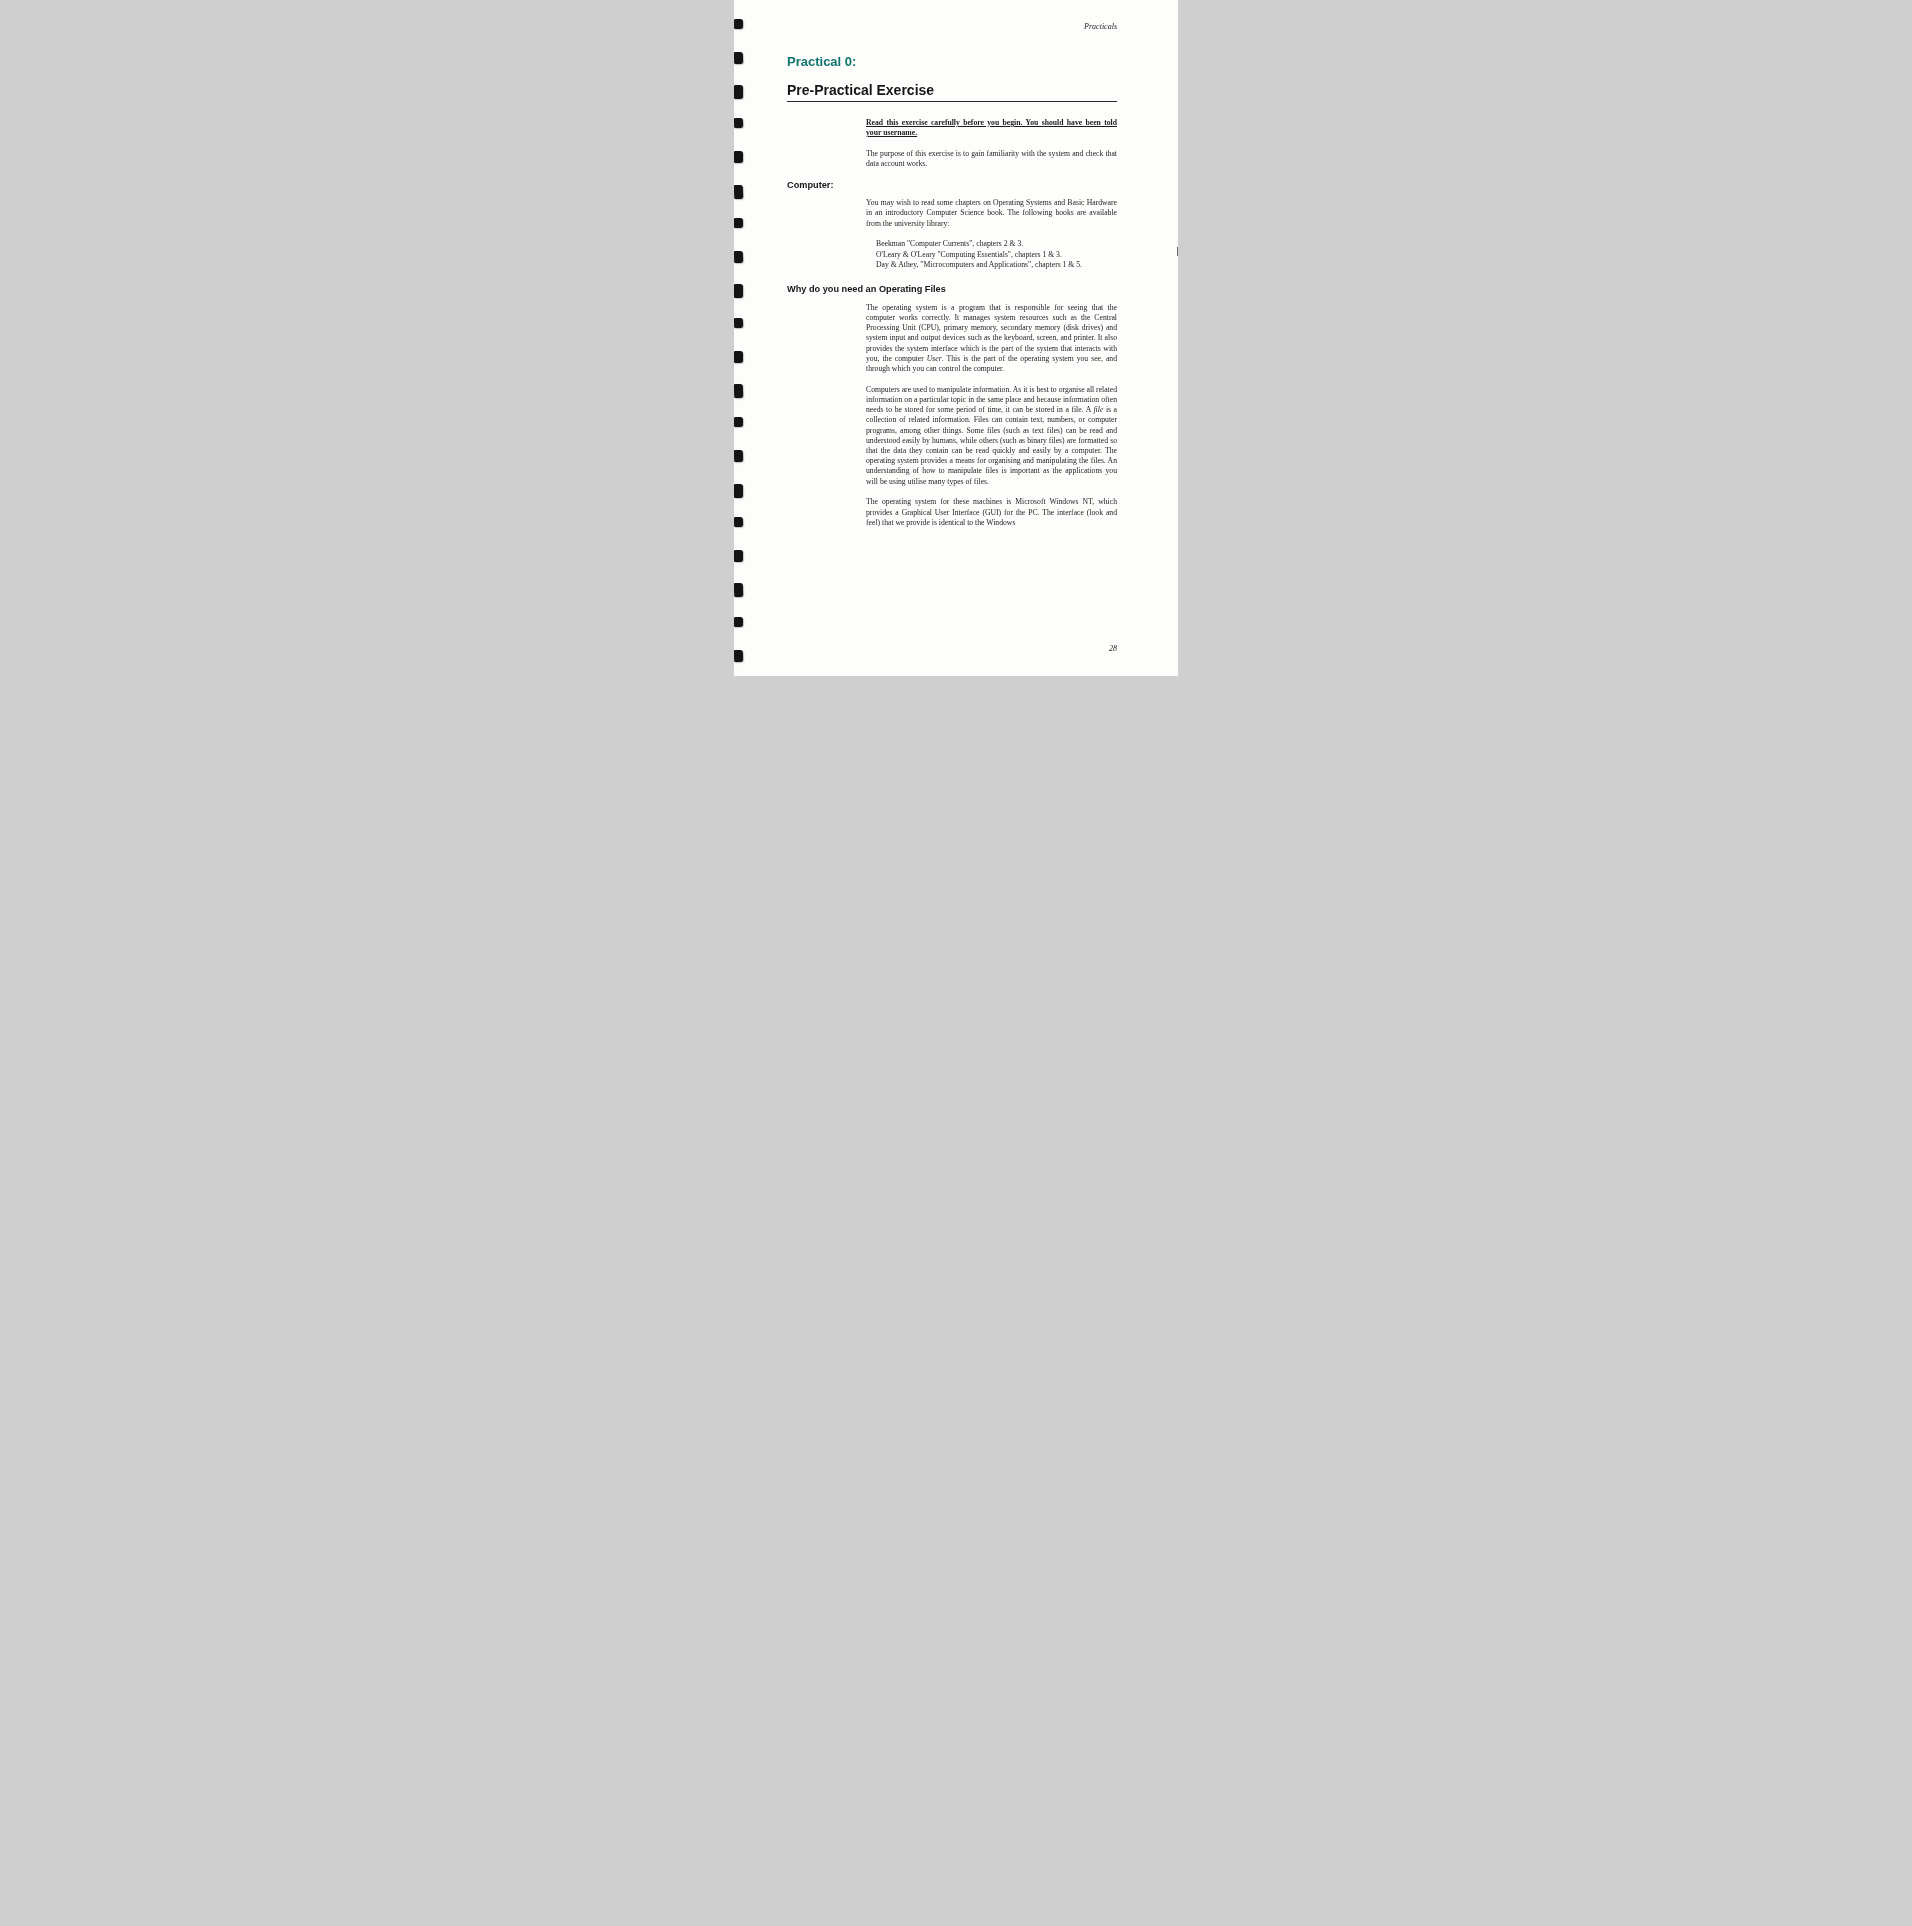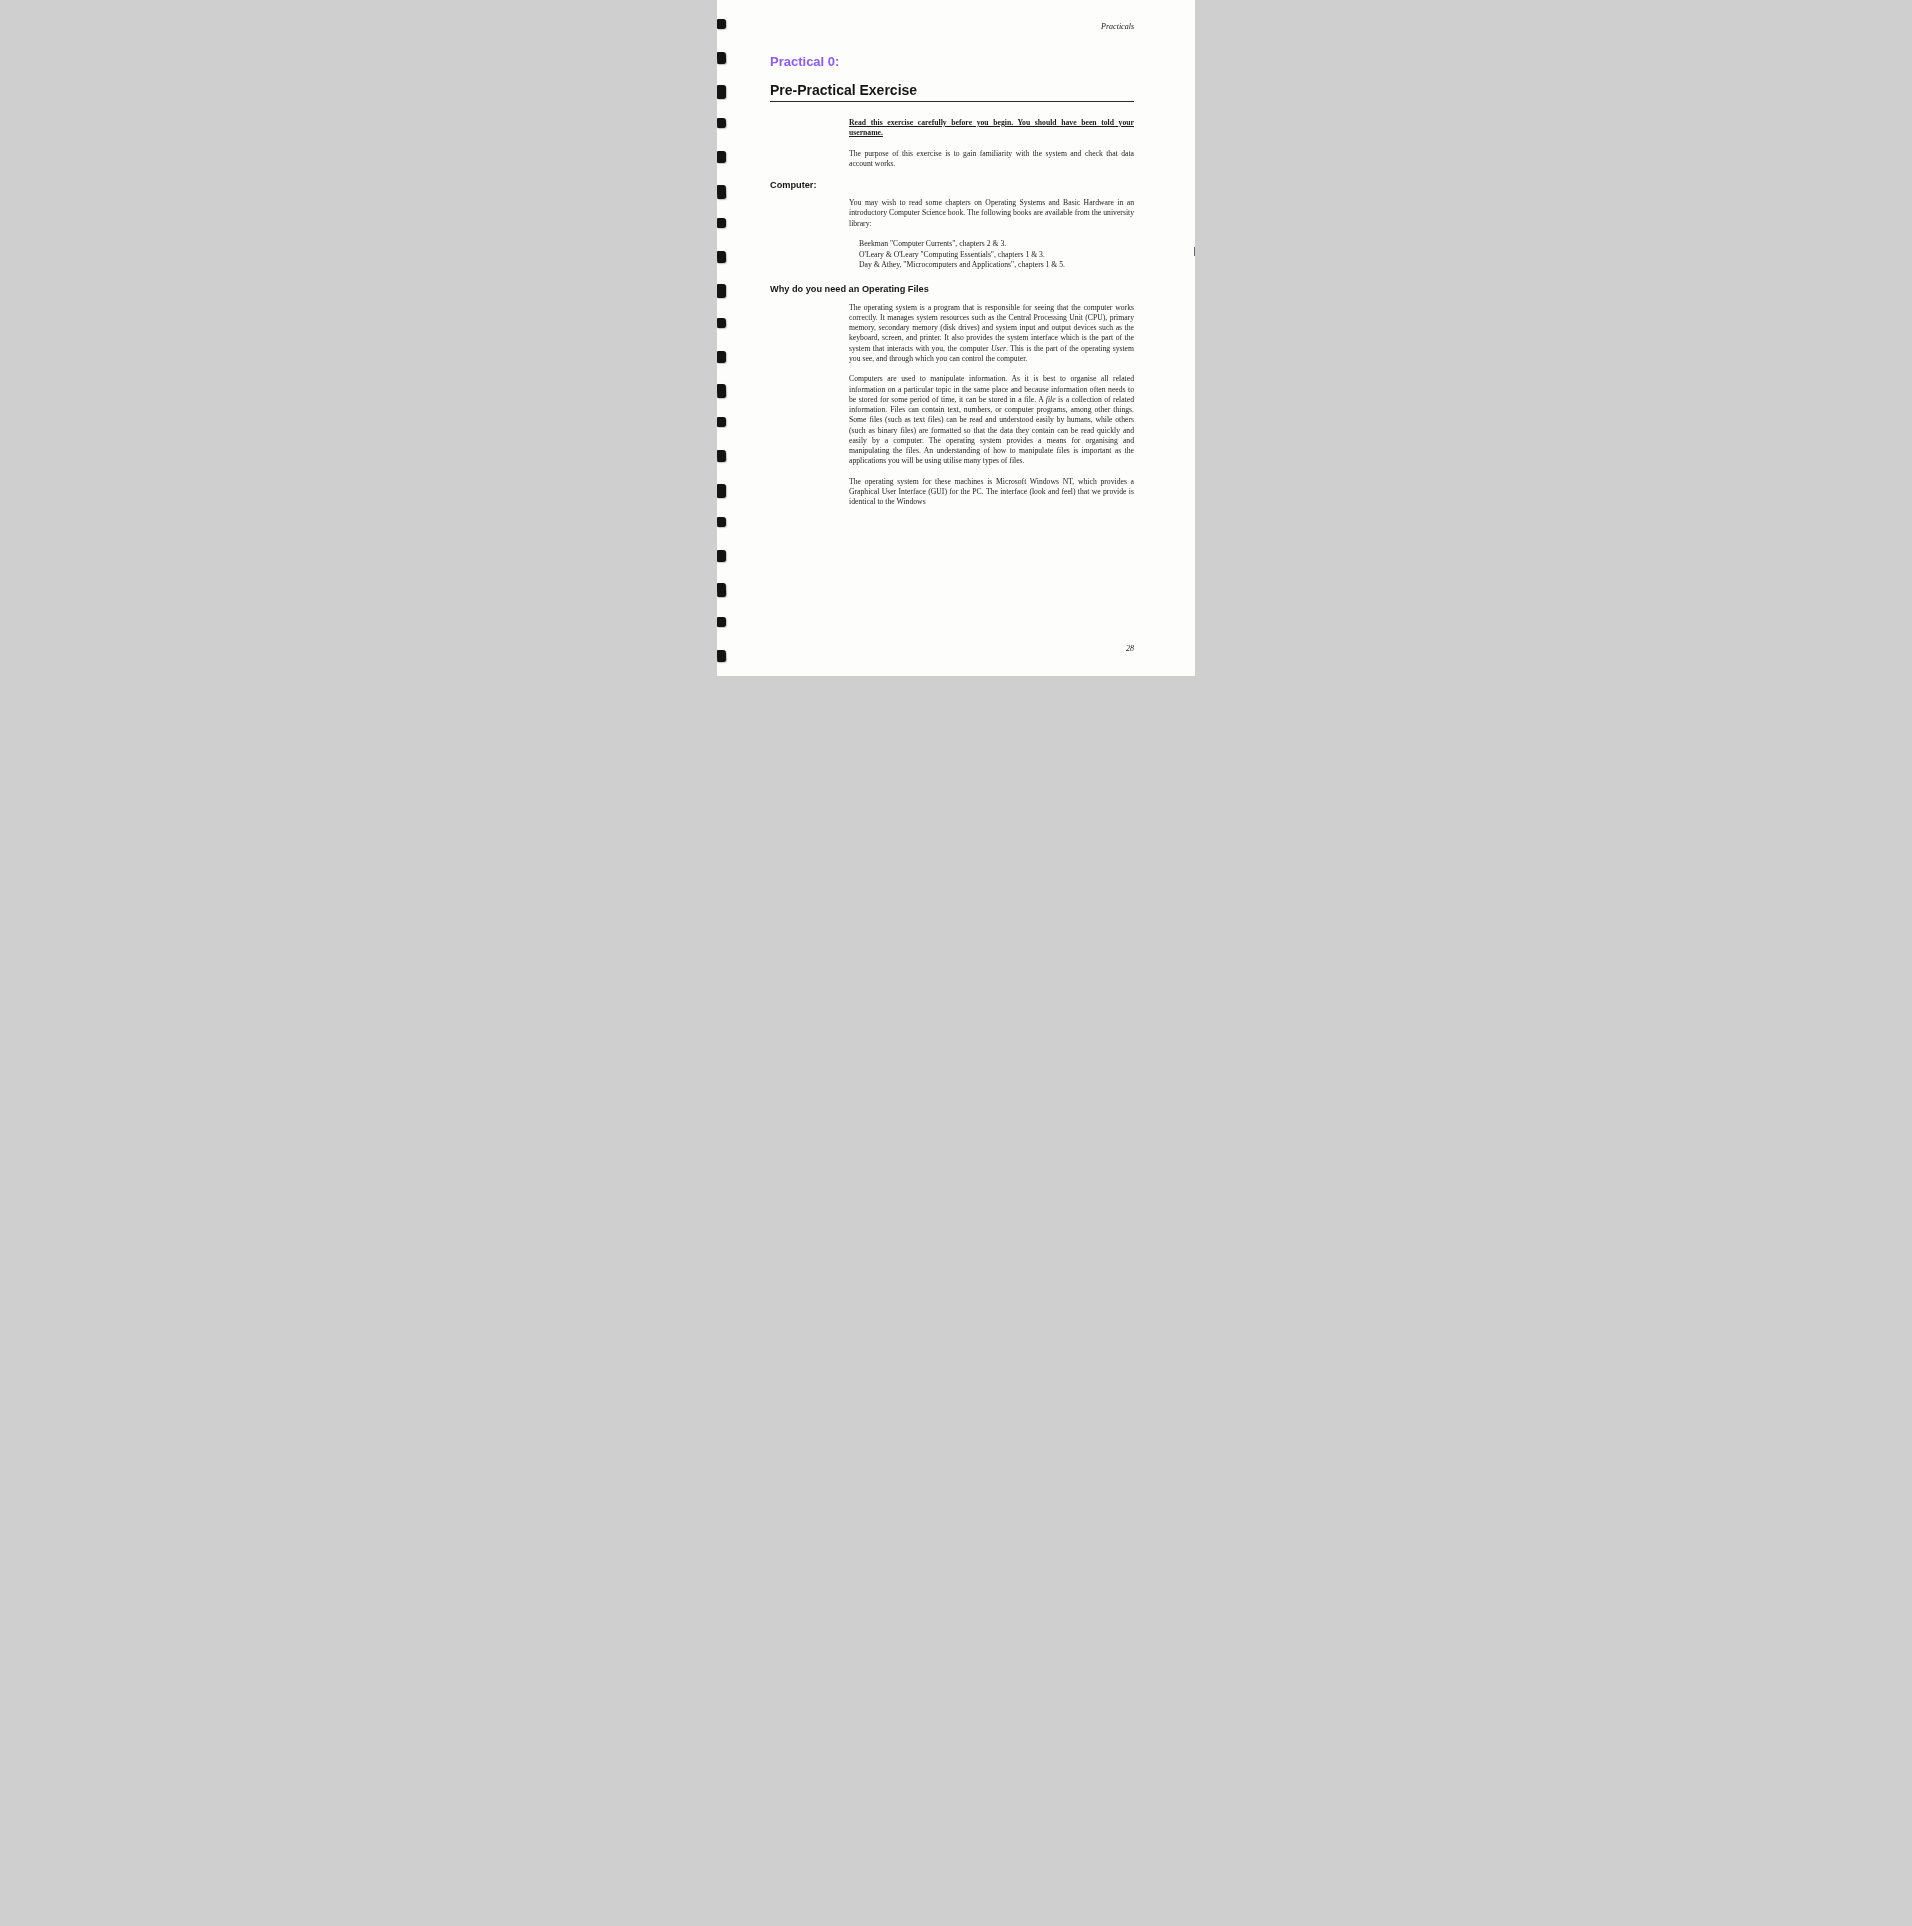--- a/index.html
+++ b/index.html
@@ -1,18 +1,18 @@
 <!DOCTYPE html>
 <html style="font-size:6.2px"><head>
 <meta charset="utf-8">
 <style>
   html,body{margin:0;padding:0;background:#cfcfcf;}
   .page{
     position:relative;
-    width:478px;
+    width:444px;
     height:676px;
     margin:0 auto;
     background:#fdfdfc;
     overflow:hidden;
     font-family:"Liberation Serif", serif;
     color:#1c1c1c;
   }
   .binding{position:absolute;left:0;top:0;width:15.4px;height:100%;}
   .hole{
     position:absolute;left:0;width:8.9px;height:11.6px;
@@ -25,21 +25,21 @@
     text-align:right;
     font-style:italic;
     font-size:8px;
     margin-bottom:22.3px;
   }
   h1.title{
     font-family:"Liberation Sans", sans-serif;
     font-weight:bold;
     font-size:13px;
     margin:0 0 13px 0;
-    color:#8b5cf6;
+    color:#0f766e;
   }
   h2.subtitle{
     font-family:"Liberation Sans", sans-serif;
     font-weight:bold;
     font-size:14px;
     margin:0 0 3.9px 0;
     color:#161616;
   }
   .rule{
     border:none;

